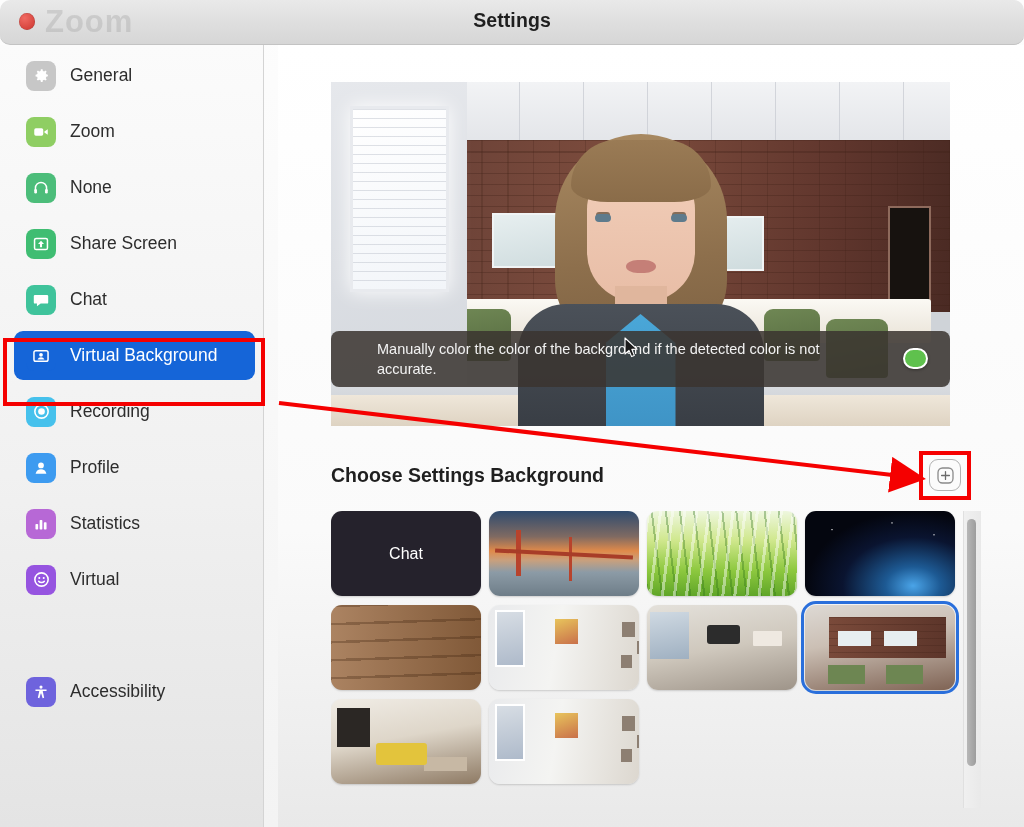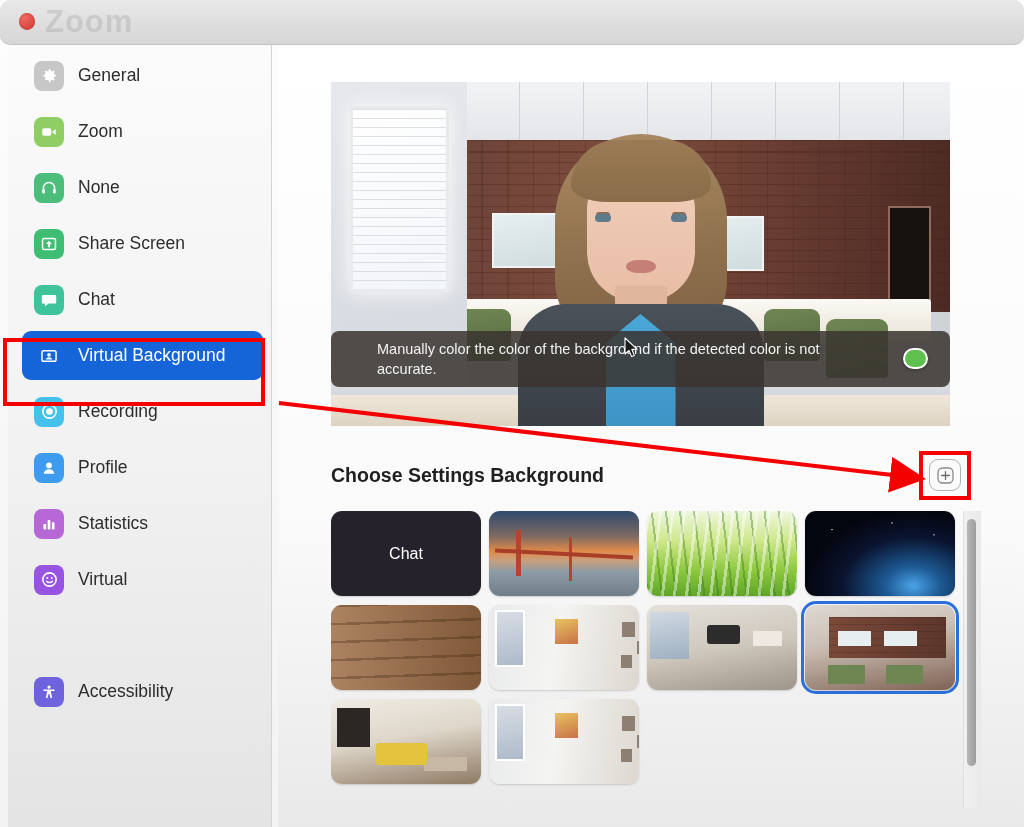--- a/index.html
+++ b/index.html
@@ -52,21 +52,21 @@
     font-size: 31px;
     font-weight: bold;
     color: rgba(160,160,160,.35);
     letter-spacing: 1px;
     user-select: none;
   }
 
   
   #sidebar {
     position: absolute;
-    left: 8px; top: 45px;
+    left: 0; top: 45px;
     width: 264px; height: 782px;
     background: linear-gradient(180deg, #fbfbfb 0%, #f1f1f1 55%, #e4e4e4 100%);
     border-right: 1px solid #d4d4d4;
   }
   .nav-item {
     position: absolute;
     left: 14px;
     width: 241px; height: 49px;
     display: flex;
     align-items: center;
@@ -414,20 +414,21 @@
   #anno-arrow   { position: absolute; left: 0; top: 0; width: 1024px; height: 827px; pointer-events: none; }
 </style>
 </head>
 <body>
 
 <div id="app">
 
   <div id="titlebar">
     <div id="ghost-title">Zoom</div>
     <div id="close-btn"></div>
+    <div id="win-title">Settings</div>
   </div>
 
   <div id="sidebar">
       <div class="nav-item" style="top: 6px;">
         <div class="nav-ico" style="background: rgb(199, 199, 199);">
           <svg width="17" height="17" viewBox="0 0 24 24">
             <path fill="#fff" d="M12 8.4a3.6 3.6 0 1 0 0 7.2 3.6 3.6 0 0 0 0-7.2zm0 5.4a1.8 1.8 0 1 1 0-3.6 1.8 1.8 0 0 1 0 3.6z"></path>
             <path fill="#fff" d="M21 13.2v-2.4l-2.2-.4a7 7 0 0 0-.8-1.9l1.3-1.8-1.7-1.7-1.8 1.3a7 7 0 0 0-1.9-.8L13.5 3h-2.4l-.4 2.5a7 7 0 0 0-1.9.8L7 5l-1.7 1.7 1.3 1.8a7 7 0 0 0-.8 1.9L3.6 11v2.4l2.2.4c.2.7.5 1.3.8 1.9L5.3 17.5 7 19.2l1.8-1.3c.6.3 1.2.6 1.9.8l.4 2.3h2.4l.4-2.3c.7-.2 1.3-.5 1.9-.8l1.8 1.3 1.7-1.7-1.3-1.8c.3-.6.6-1.2.8-1.9z"></path>
           </svg>
         </div>

